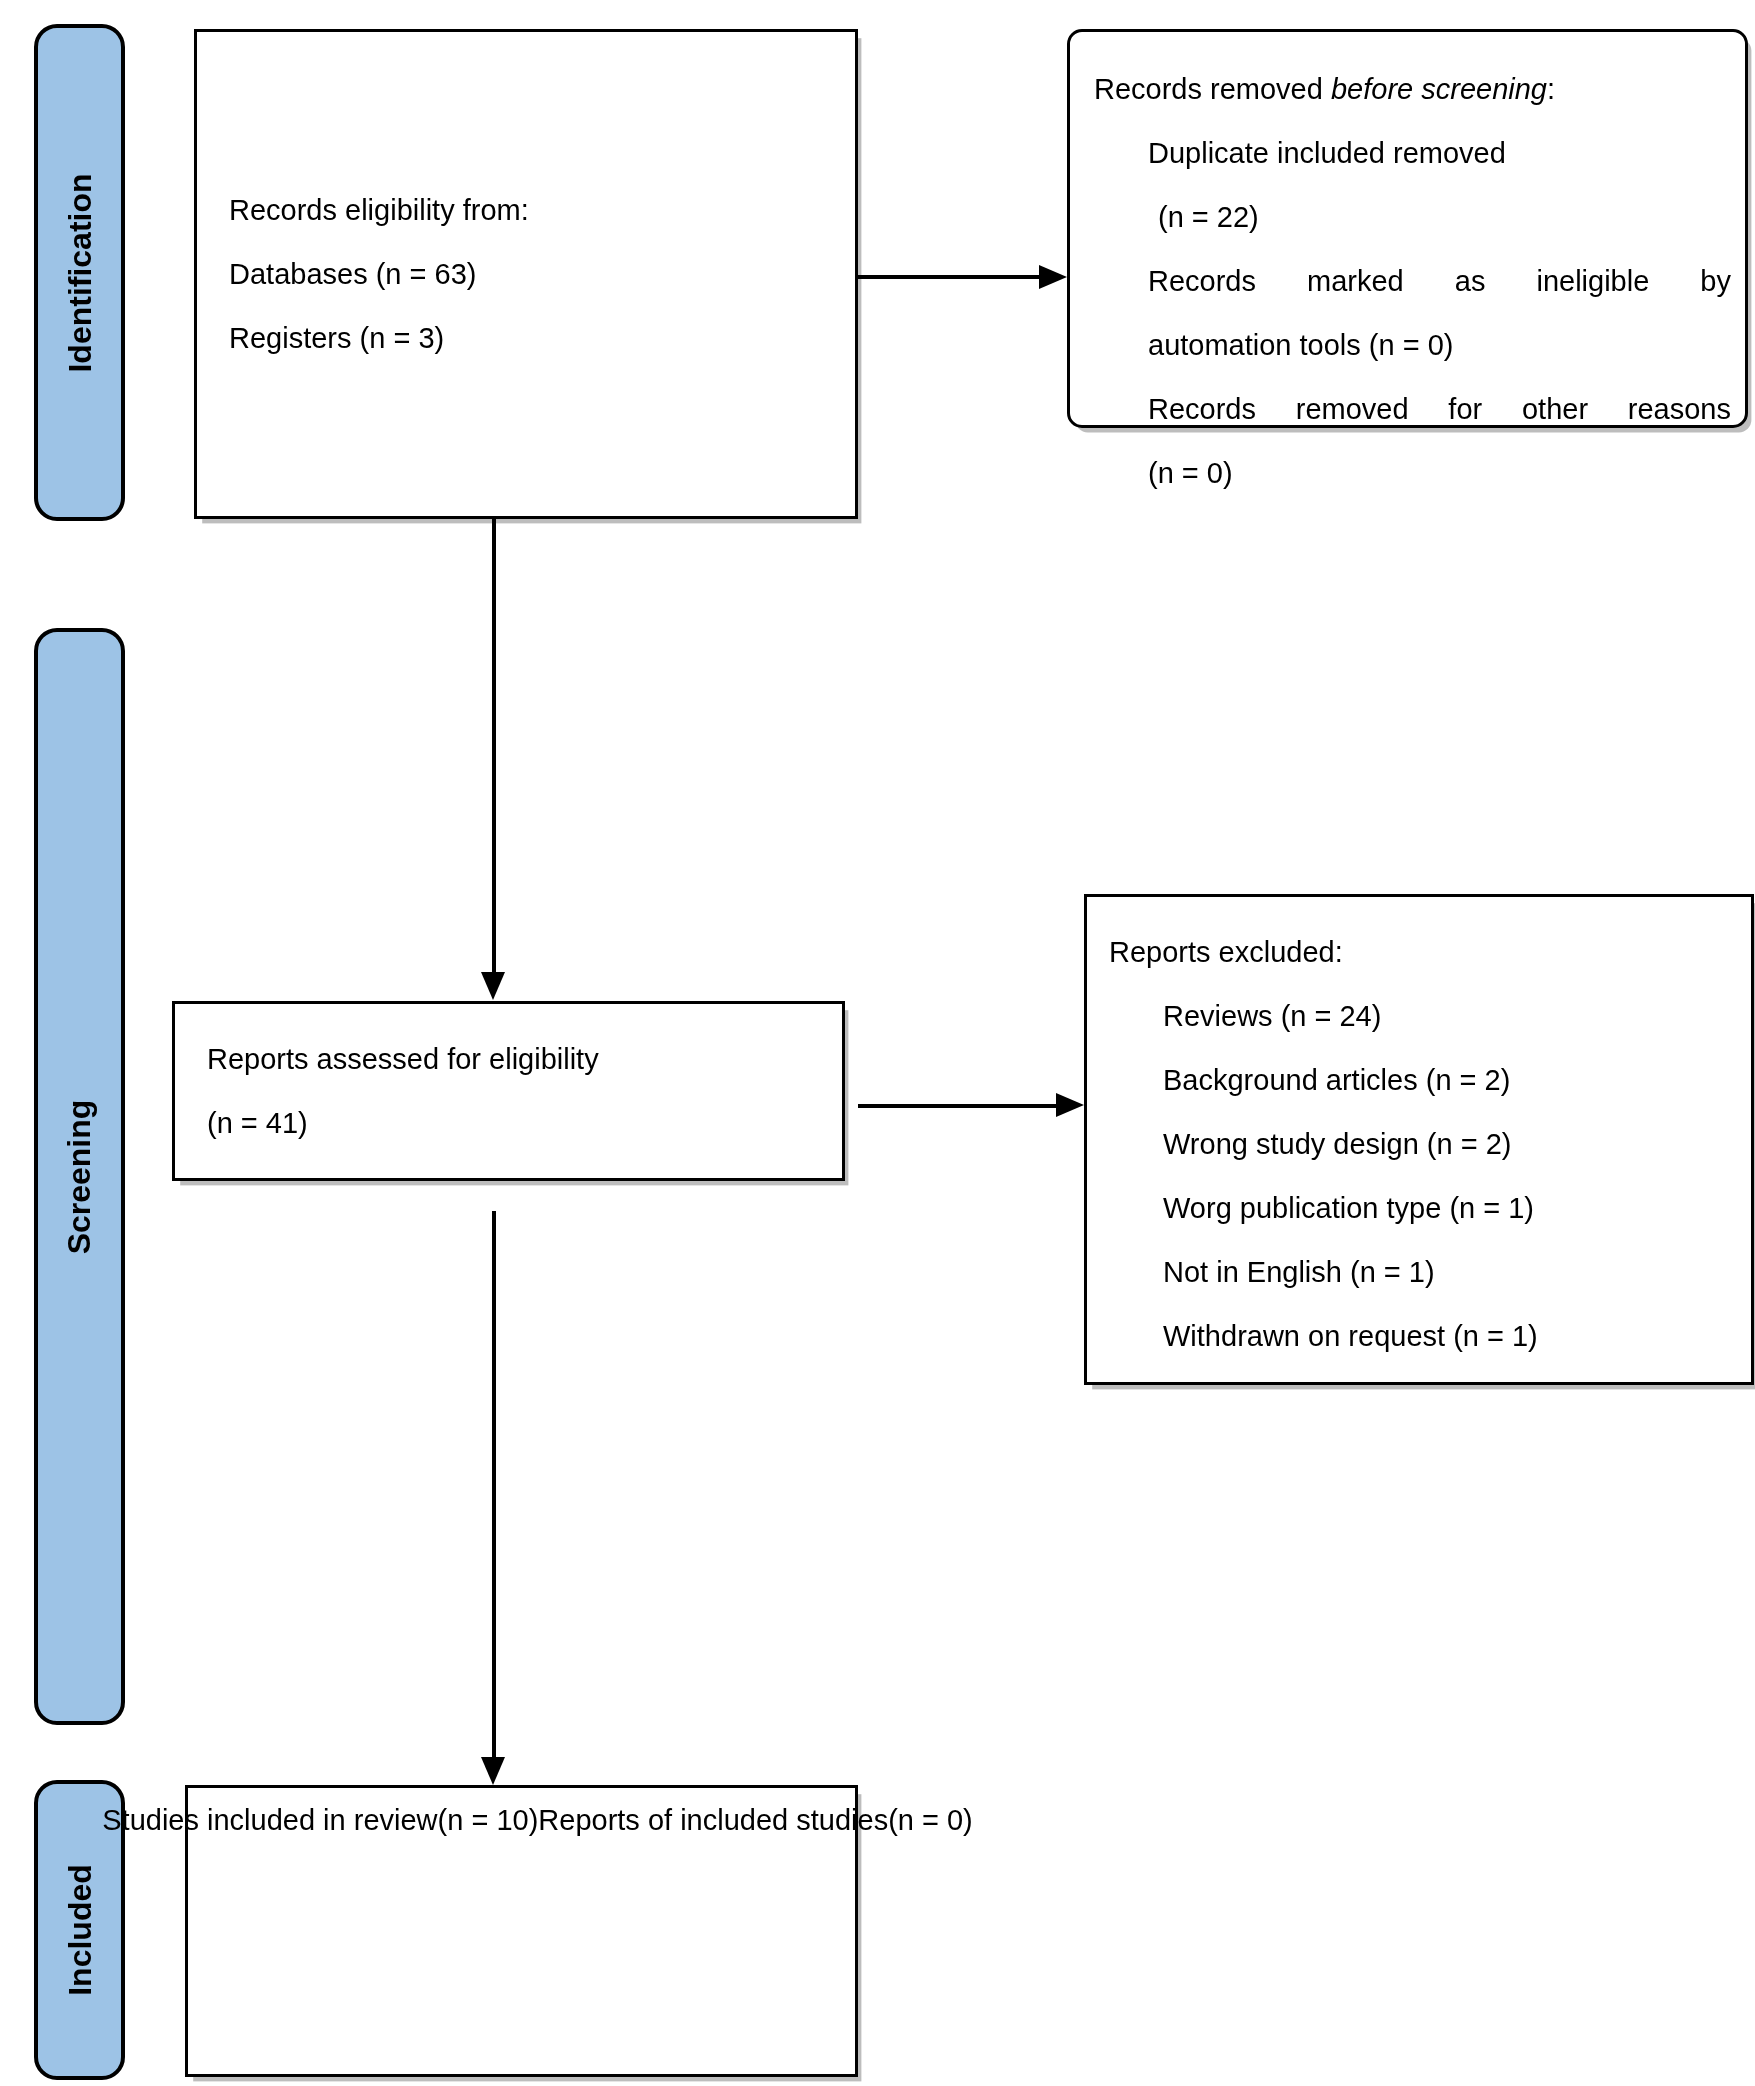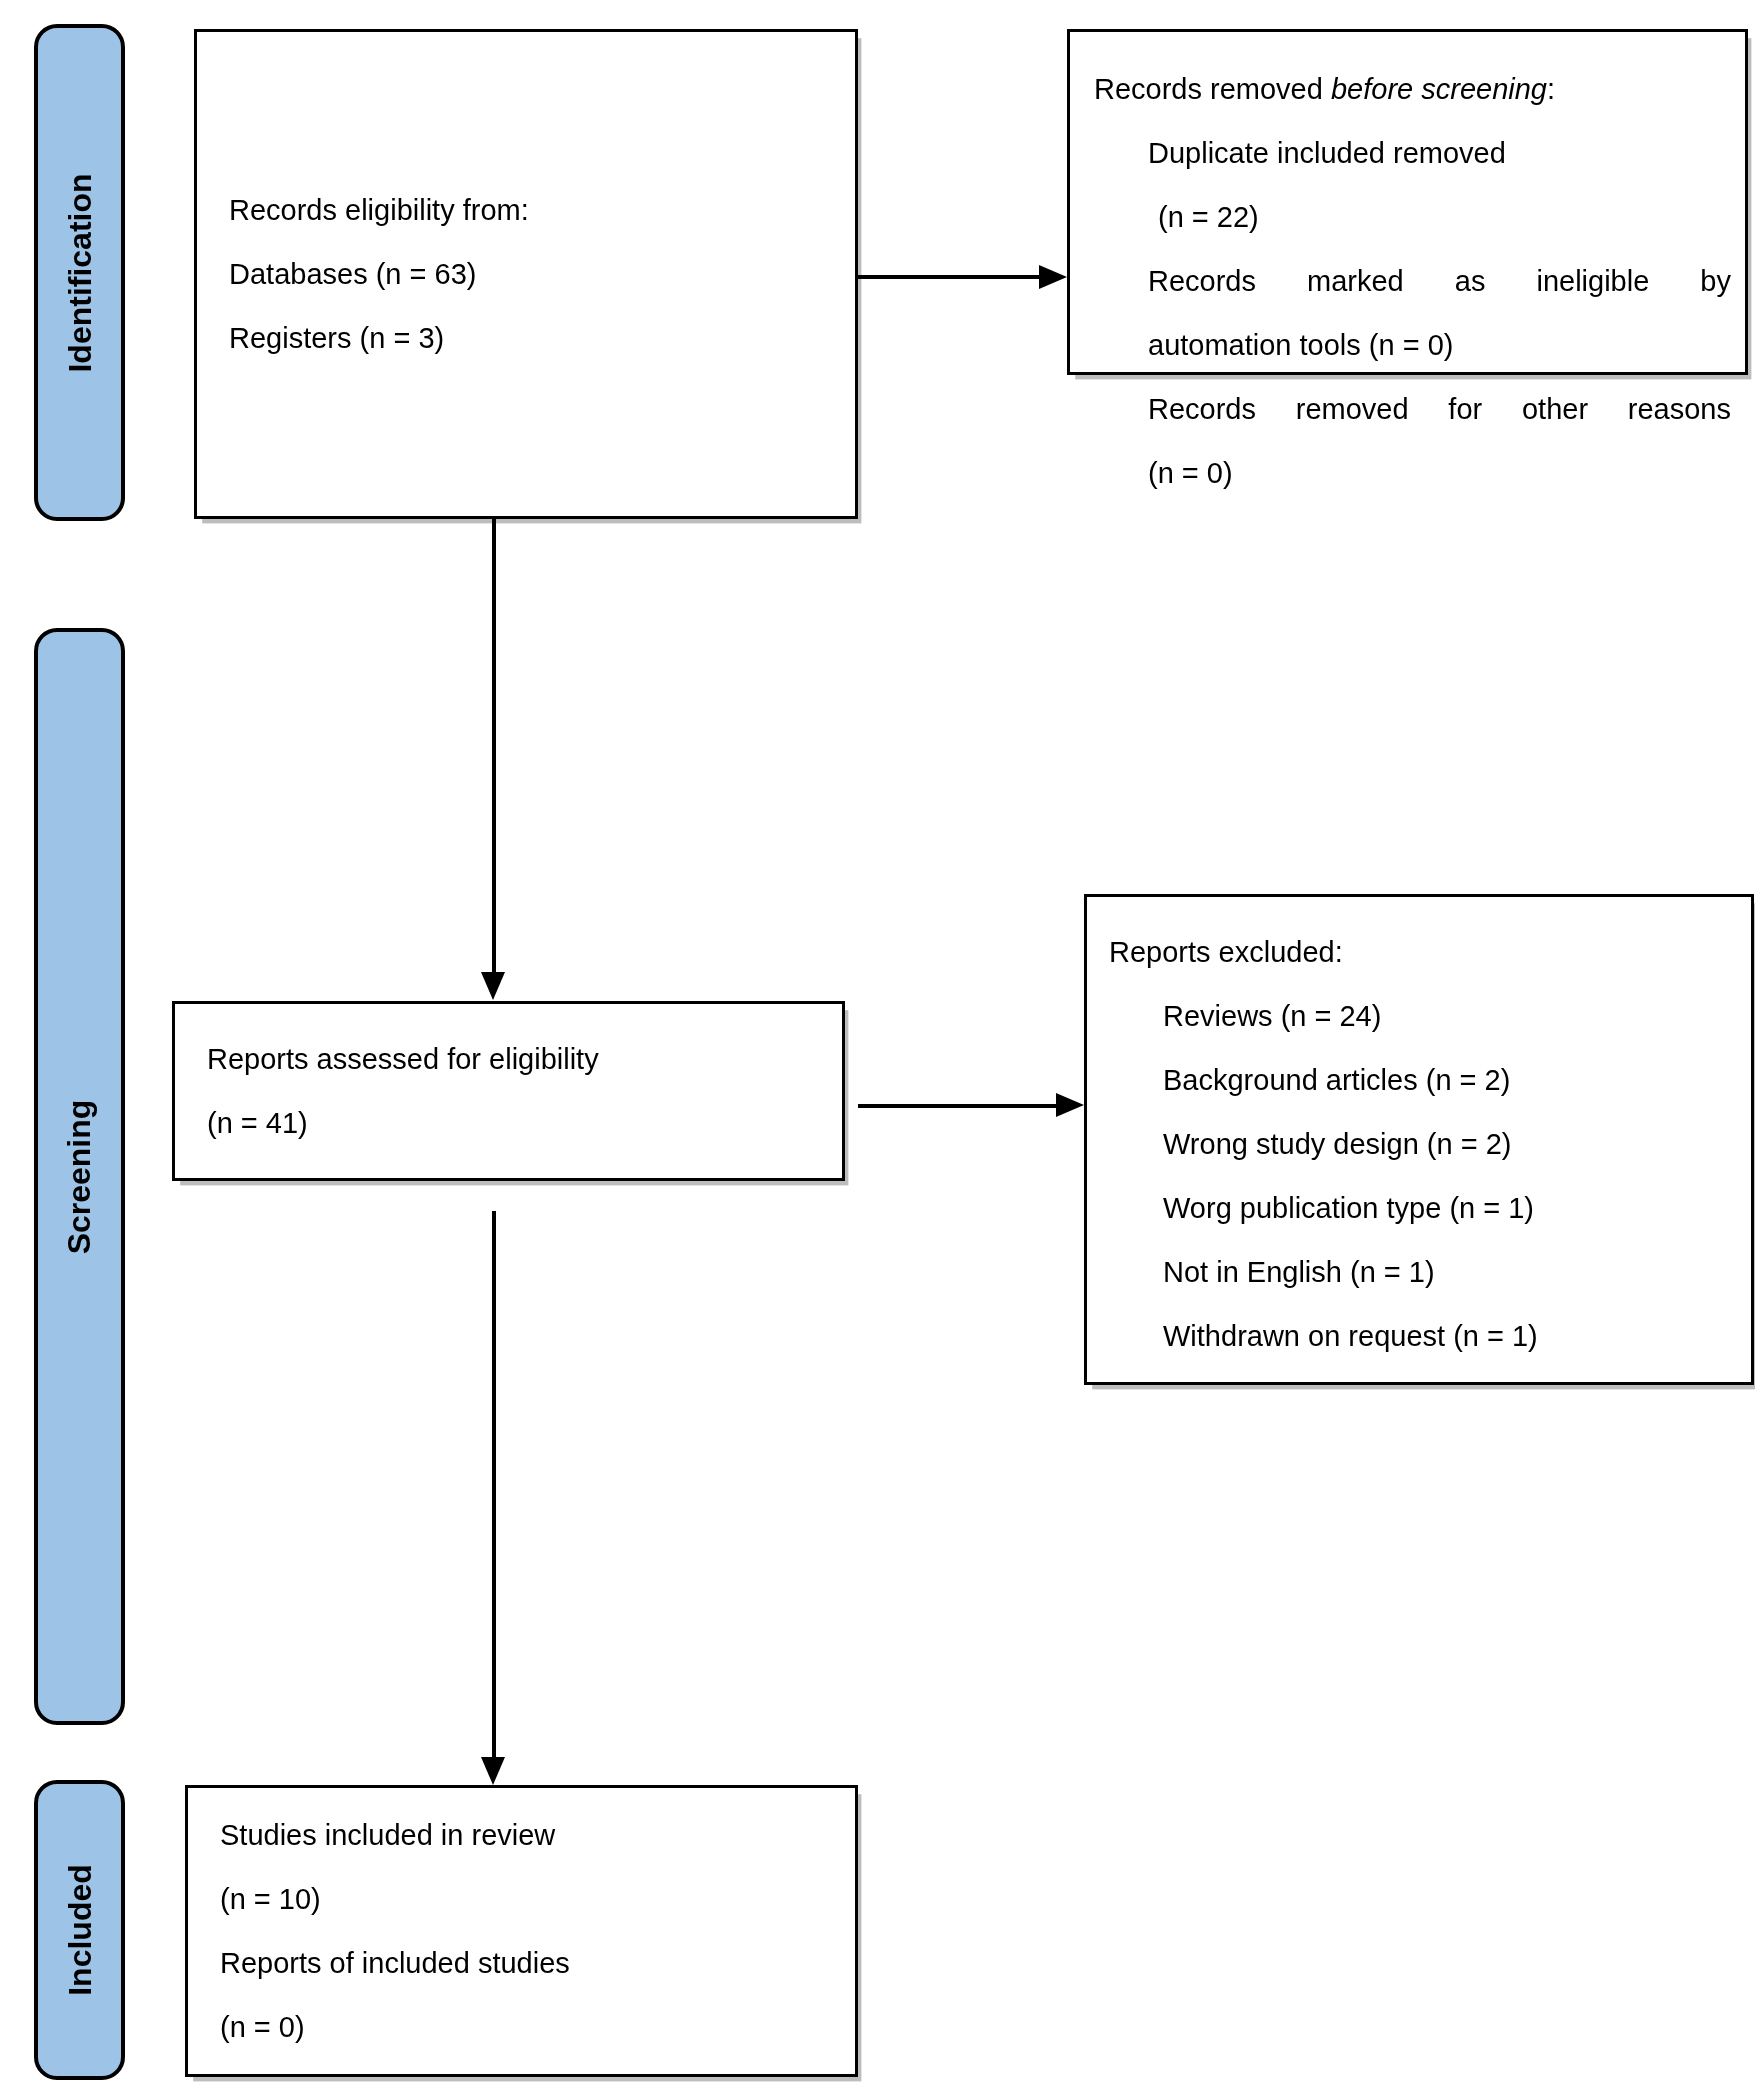--- a/index.html
+++ b/index.html
@@ -42,28 +42,28 @@
     position: absolute;
     background: #ffffff;
     border: 3.9px solid #000000;
     box-sizing: border-box;
     font-size: 29px;
     line-height: 64px;
     box-shadow: 5.8px 6.8px 0 -2.4px #bdbdbd;
   }
   .box-records-identified { left: 194px;  top: 29px;   width: 664px; height: 490px;
     display: flex; flex-direction: column; justify-content: center; padding-left: 32px; }
-  .box-records-removed    { left: 1067px; top: 29px;   width: 681px; height: 346px;
-    padding: 25px 14px 0 24px; }
+  .box-records-removed    { left: 1067px; top: 29px;   width: 681px; height: 399px;
+    padding: 25px 14px 0 24px; border-radius: 15px; }
   .box-reports-assessed   { left: 172px;  top: 1001px; width: 673px; height: 180px;
     display: flex; flex-direction: column; justify-content: center; padding-left: 32px; }
   .box-reports-excluded   { left: 1084px; top: 894px; width: 670px; height: 491px;
     padding: 23px 24px 16px 22px; }
   .box-studies-included   { left: 185px;  top: 1785px; width: 673px; height: 292px;
-    display: flex; flex-direction: column; justify-content: center; padding-left: 32px; }
+    display: flex; flex-direction: row; justify-content: center; padding-left: 32px; }
 
   .line { white-space: nowrap; }
   .indent { padding-left: 54px; }
   .indent-extra { padding-left: 64px; }
   .jl { white-space: normal; text-align: justify; text-align-last: justify; }
   .it { font-style: italic; }
 
   
   .arrow-line-h { position: absolute; height: 3.9px; background: #000000; }
   .arrow-line-v { position: absolute; width: 3.9px;  background: #000000; }

